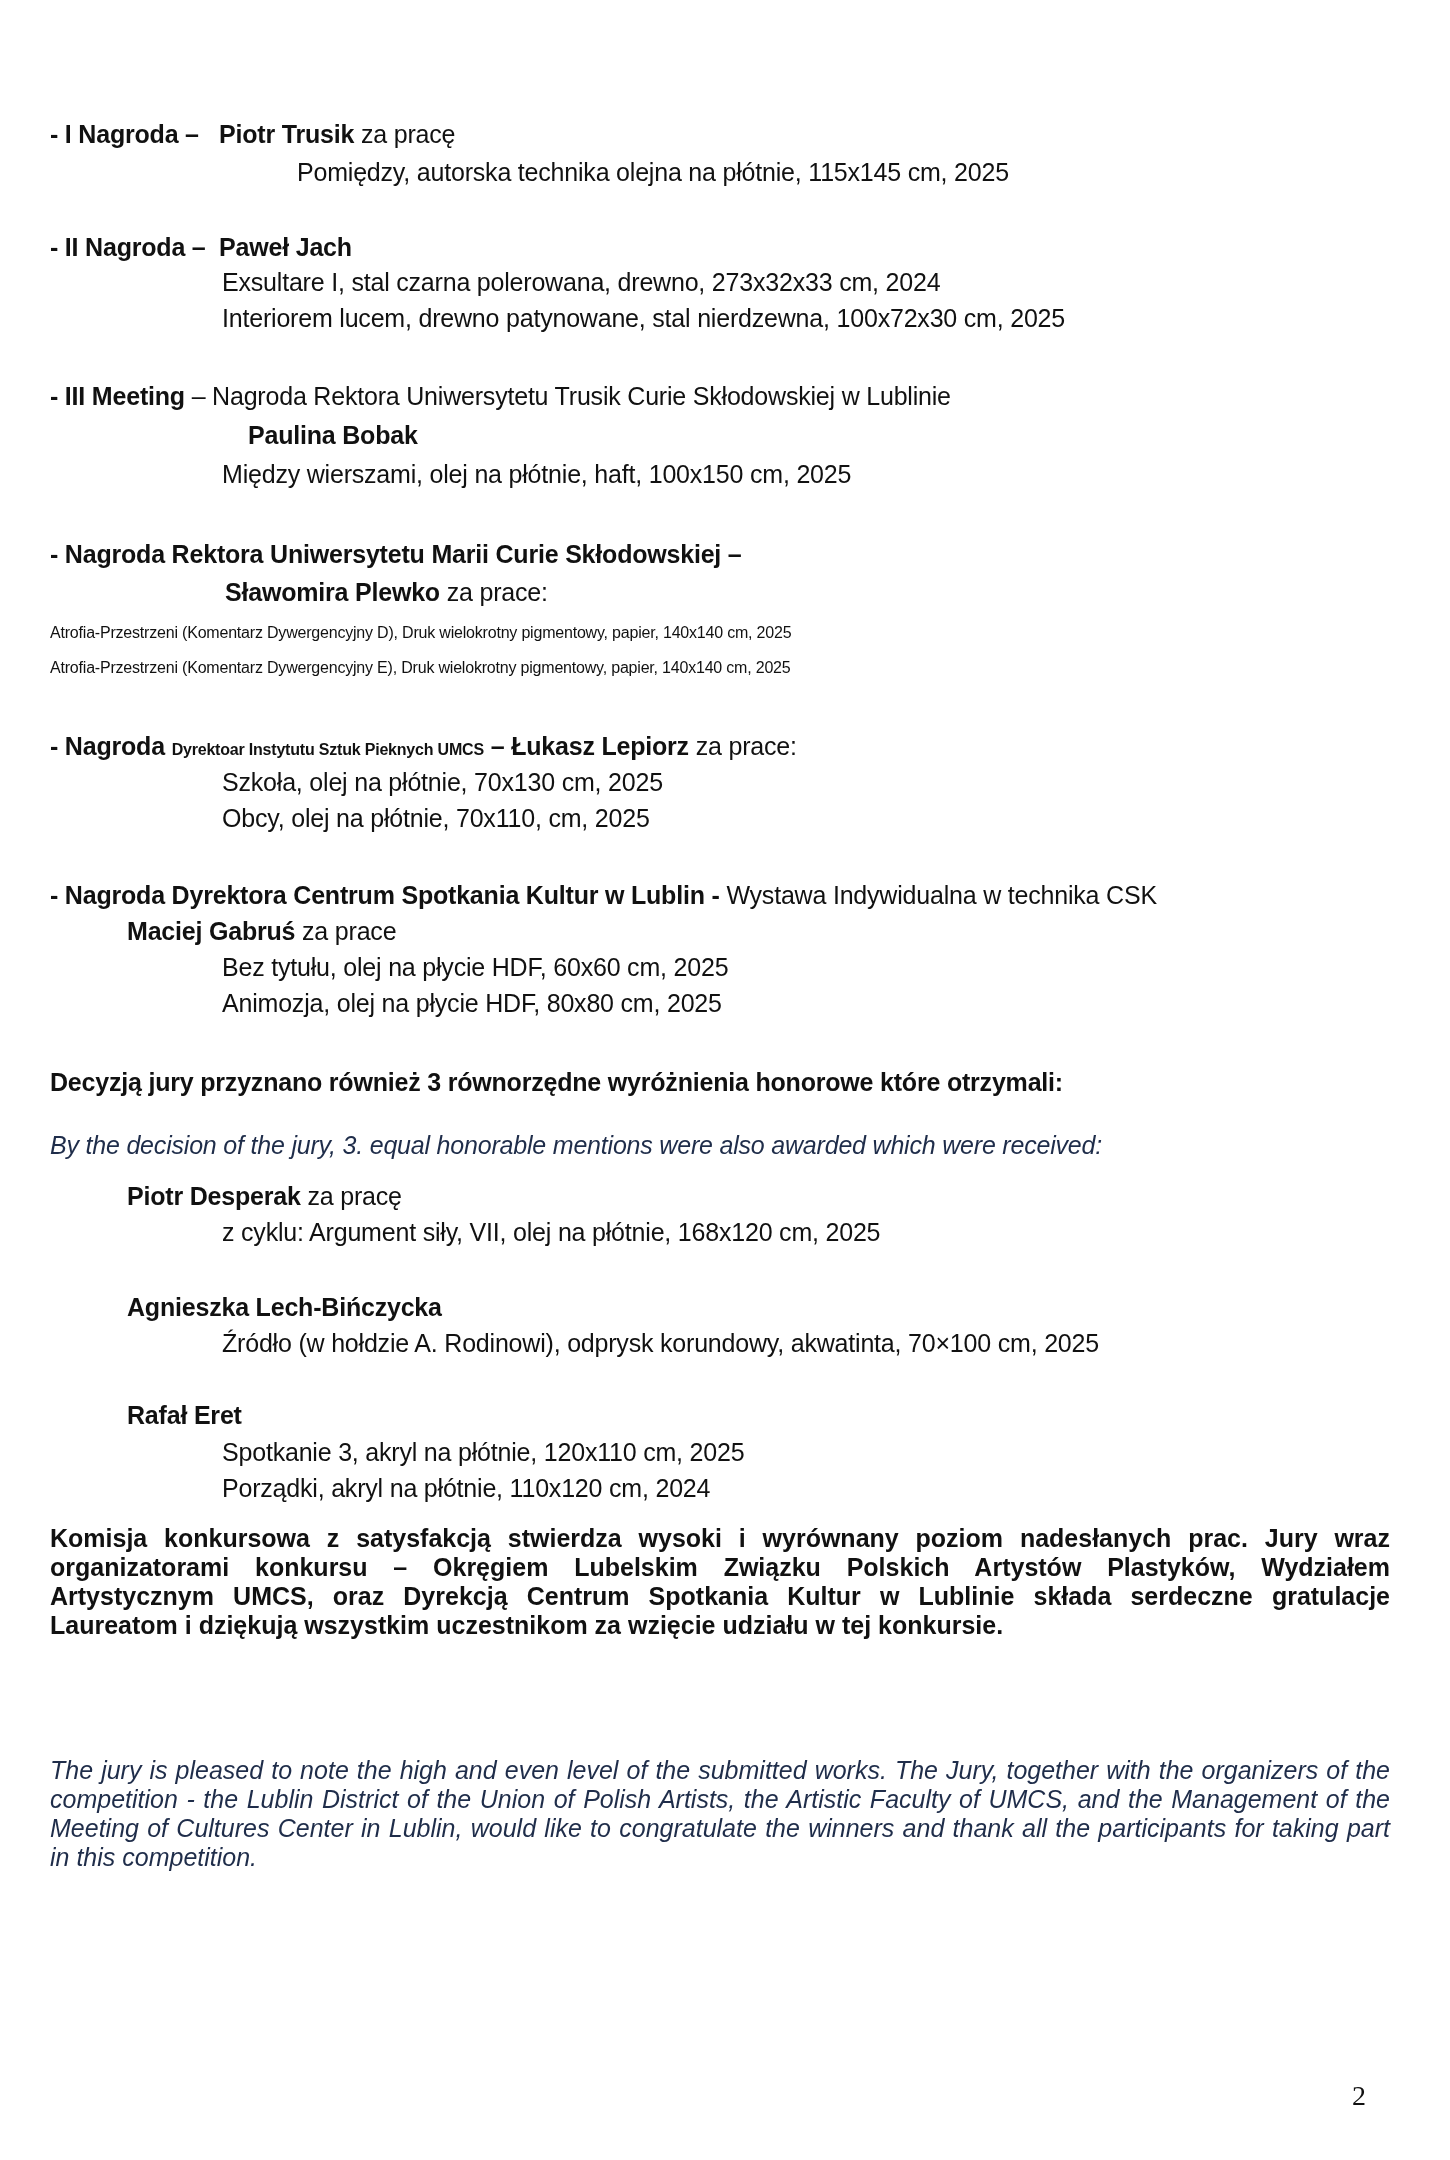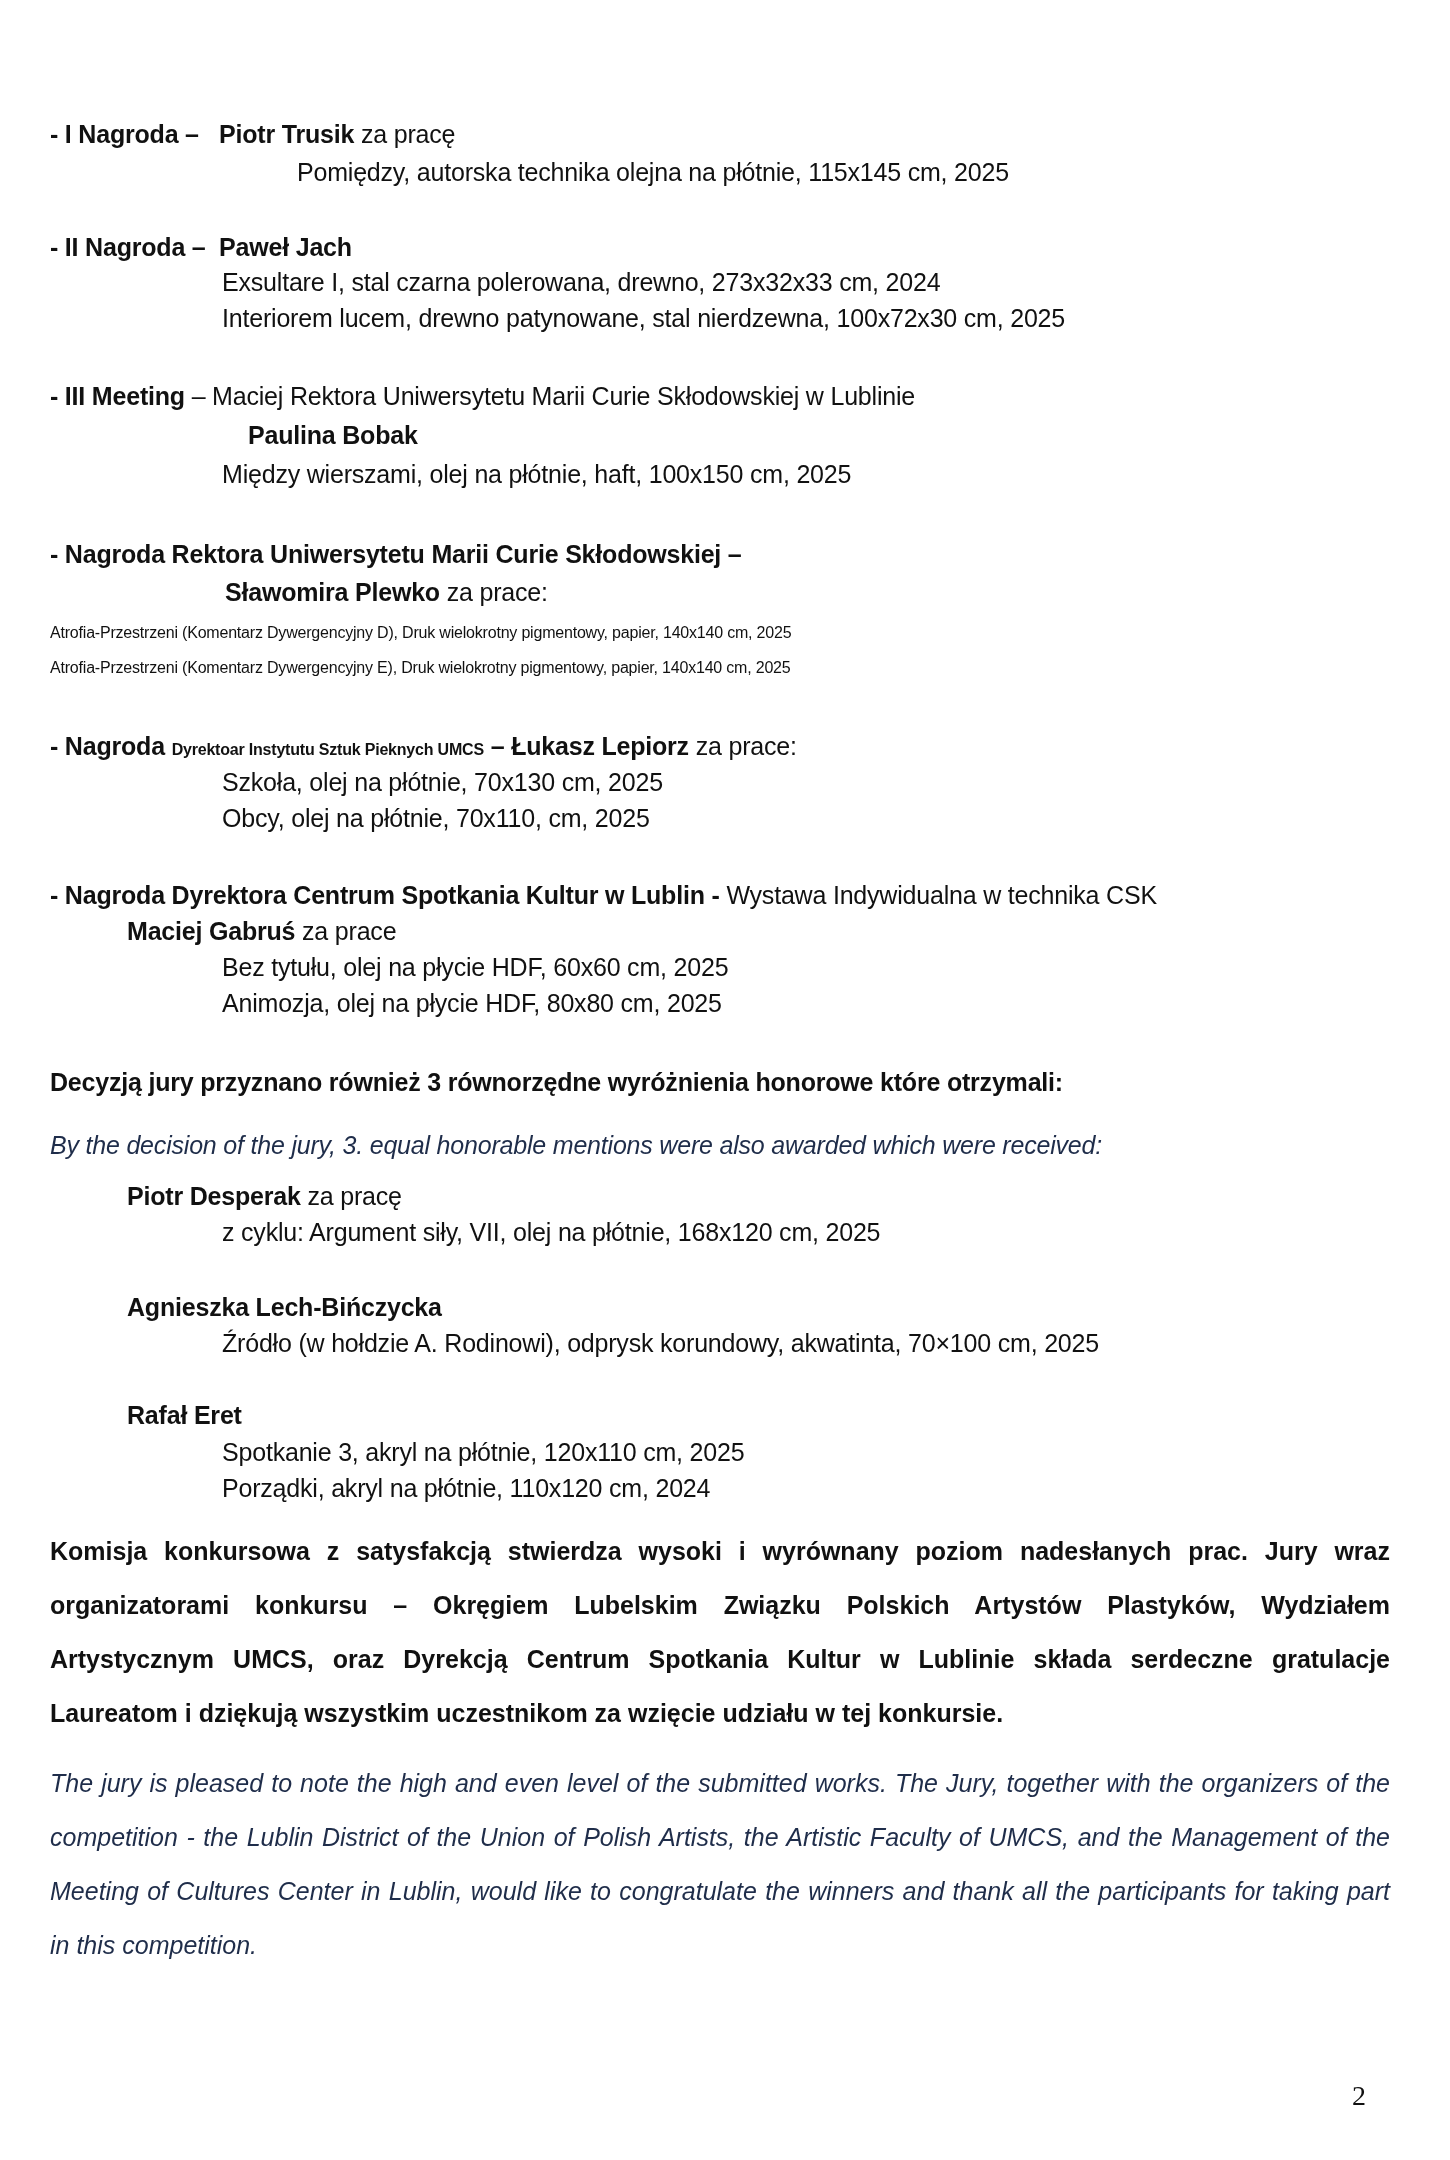--- a/index.html
+++ b/index.html
@@ -2,21 +2,21 @@
 <html><head>
 <meta charset="utf-8">
 <style>
   html,body{margin:0;padding:0;background:#fff;}
   body{width:1450px;height:2160px;position:relative;overflow:hidden;
        font-family:"Liberation Sans",sans-serif;color:#111;}
   .ln{position:absolute;white-space:nowrap;font-size:25px;line-height:32px;letter-spacing:-0.2px;}
   .b{font-weight:bold;}
   .sm{font-size:16px;}
   .it{font-style:italic;color:#1f2d4a;}
-  .just{position:absolute;left:50px;width:1340px;font-size:25px;line-height:54px;text-align:justify;}
+  .just{position:absolute;left:50px;width:1340px;font-size:25px;line-height:29px;text-align:justify;}
   .just.b{font-weight:bold;}
   .just.it{font-style:italic;color:#1f2d4a;}
   .pnum{position:absolute;left:1352px;top:2080px;font-family:"Liberation Serif",serif;font-size:28px;}
 </style>
 </head>
 <body>
 
 <div class="ln" style="left:50px;top:118px;">
   <span class="b">- I Nagroda –</span>&nbsp;&nbsp;
   <span class="b">Piotr Trusik</span>
@@ -26,21 +26,21 @@
 
 <div class="ln" style="left:50px;top:231px;">
   <span class="b">- II Nagroda –</span>&nbsp;
   <span class="b">Paweł Jach</span>
 </div>
 <div class="ln" style="left:222px;top:266px;">Exsultare I, stal czarna polerowana, drewno, 273x32x33 cm, 2024</div>
 <div class="ln" style="left:222px;top:302px;">Interiorem lucem, drewno patynowane, stal nierdzewna, 100x72x30 cm, 2025</div>
 
 <div class="ln" style="left:50px;top:380px;">
   <span class="b">- III Meeting</span>
-  <span>– Maciej Rektora Uniwersytetu Marii Curie Skłodowskiej w Lublinie</span>
+  <span>– Nagroda Rektora Uniwersytetu Trusik Curie Skłodowskiej w Lublinie</span>
 </div>
 <div class="ln b" style="left:248px;top:419px;">Paulina Bobak</div>
 <div class="ln" style="left:222px;top:458px;">Między wierszami, olej na płótnie, haft, 100x150 cm, 2025</div>
 
 <div class="ln b" style="left:50px;top:538px;">- Nagroda Rektora Uniwersytetu Marii Curie Skłodowskiej –</div>
 <div class="ln" style="left:225px;top:576px;">
   <span class="b">Sławomira Plewko</span>
   <span>za prace:</span>
 </div>
 <div class="ln sm" style="left:50px;top:617px;">Atrofia-Przestrzeni (Komentarz Dywergencyjny D), Druk wielokrotny pigmentowy, papier, 140x140 cm, 2025</div>

